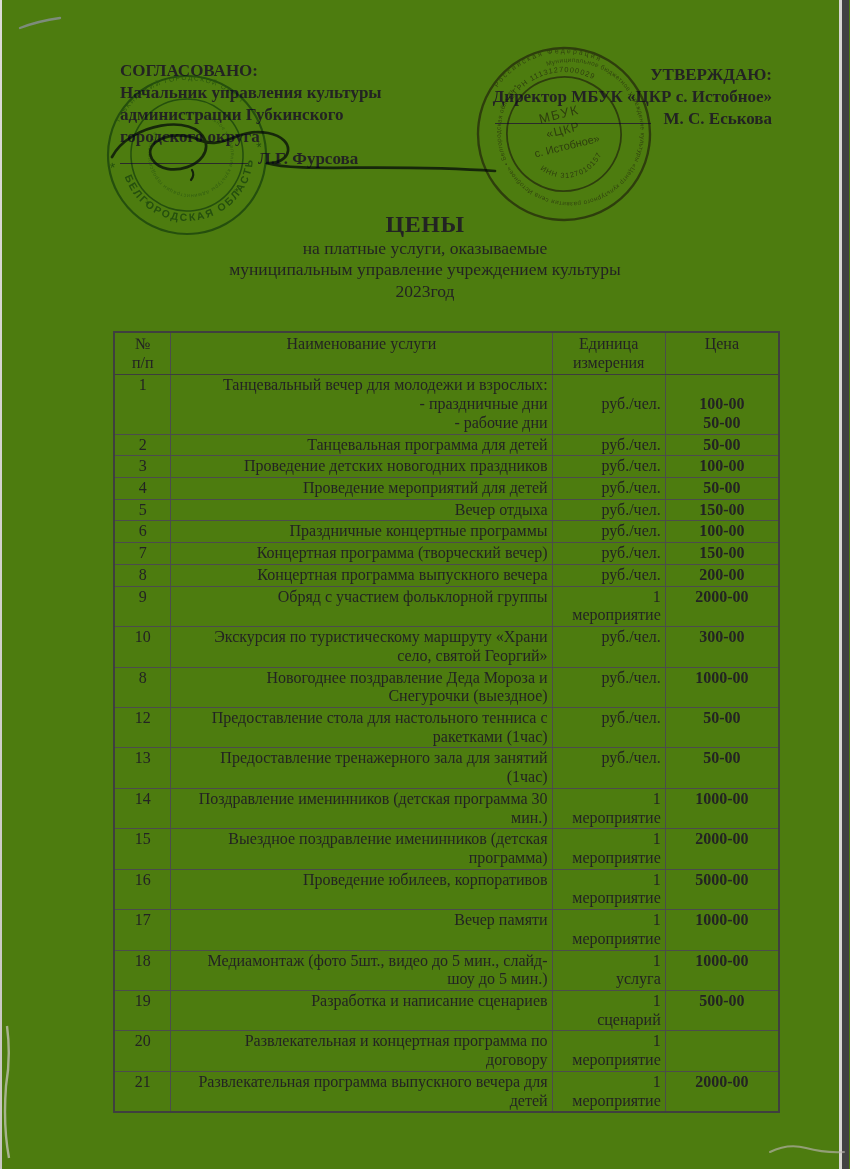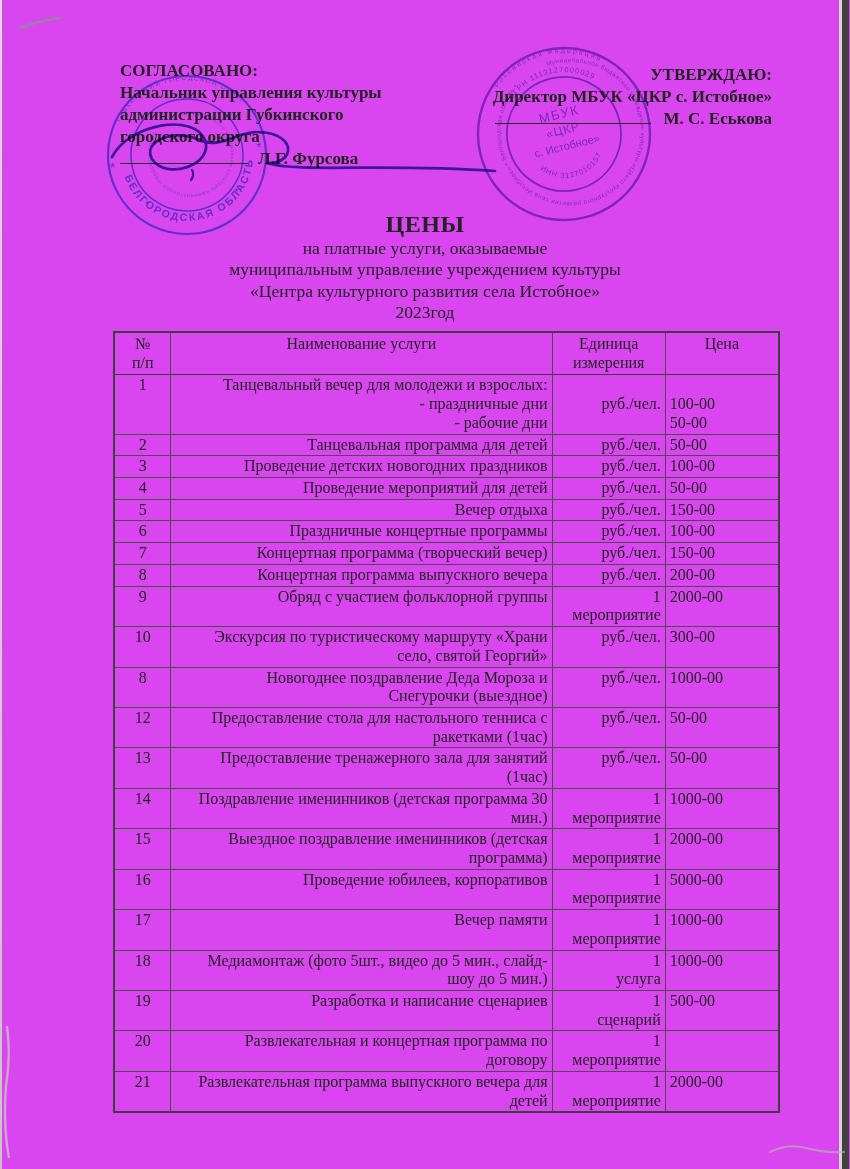--- a/index.html
+++ b/index.html
@@ -1,16 +1,16 @@
 <!DOCTYPE html>
 <html><head>
 <meta charset="utf-8">
 <style>
   html,body{margin:0;padding:0;background:#e9e7e4;}
-  .page{position:relative;width:850px;height:1169px;background:#d946ef;overflow:hidden;
+  .page{position:relative;width:850px;height:1169px;background:#4d7c0f;overflow:hidden;
         font-family:"Liberation Serif",serif;color:#232323;}
   
   .edge-strip{position:absolute;top:0;bottom:0;right:1px;width:7px;background:#424242;
               box-shadow:-3px 0 0 #d8d6d2;}
   .edge-left{position:absolute;left:0;top:0;bottom:0;width:2px;
              background:linear-gradient(#dddbd8,#c8c6c2);}
   .artifact{position:absolute;pointer-events:none;}
   
   .approval{position:absolute;font-weight:bold;font-size:17px;line-height:22px;z-index:2;}
   .approval-left{left:120px;top:60px;}
@@ -26,21 +26,21 @@
   
   .price-table{position:absolute;left:113px;top:331px;width:667px;border-collapse:collapse;
                font-size:16px;line-height:1.17;z-index:2;border:2px solid #3f3f3f;}
   .price-table th,.price-table td{border:1px solid #4c4c4c;vertical-align:top;
                padding:1px 4px;white-space:pre-line;}
   .price-table thead th{border-bottom:1.5px solid #3d3d3d;font-weight:normal;
                text-align:center;padding:2px 4px;}
   .col-num{width:51px;text-align:center;}
   .col-service{width:398px;text-align:right;padding-left:8px !important;}
   .col-unit{width:106px;text-align:right;}
-  .col-price{width:112px;}
+  .col-price{width:112px;text-align:center;font-weight:bold;}
   
   .stamp{position:absolute;pointer-events:none;mix-blend-mode:multiply;z-index:5;}
   .stamp-left{left:84px;top:52px;transform:rotate(-8deg);opacity:.92;}
   .stamp-right{left:452px;top:22px;transform:rotate(-14deg);opacity:.9;}
   .signature-svg{position:absolute;left:102px;top:113px;z-index:6;
                  mix-blend-mode:multiply;pointer-events:none;}
   .stamp-blue{stroke:#6d9bd3;fill:none;}
   .stamp-blue-text{fill:#6d9bd3;stroke:none;font-family:"Liberation Sans",sans-serif;}
   .stamp-purple{stroke:#8b72c4;fill:none;}
   .stamp-purple-text{fill:#8b72c4;stroke:none;font-family:"Liberation Sans",sans-serif;}
@@ -123,21 +123,20 @@
     </text>
     <text x="112" y="96" text-anchor="middle" font-size="13" letter-spacing="1.5" class="stamp-purple-text">МБУК</text>
     <text x="112" y="112" text-anchor="middle" font-size="12" letter-spacing="1" class="stamp-purple-text">«ЦКР</text>
     <text x="112" y="128" text-anchor="middle" font-size="11" class="stamp-purple-text">с. Истобное»</text>
   </svg>
 
   <div class="title-block">
     <div class="title-main">ЦЕНЫ</div>
     <div>на платные услуги, оказываемые</div>
     <div>муниципальным управление учреждением культуры</div>
-    <div>«Центра культурного развития села Истобное»</div>
     <div>2023год</div>
   </div>
 
   <table class="price-table">
     <colgroup>
         <col style="width:51px">
         <col style="width:398px">
         <col style="width:106px">
         <col style="width:112px">
       </colgroup>

